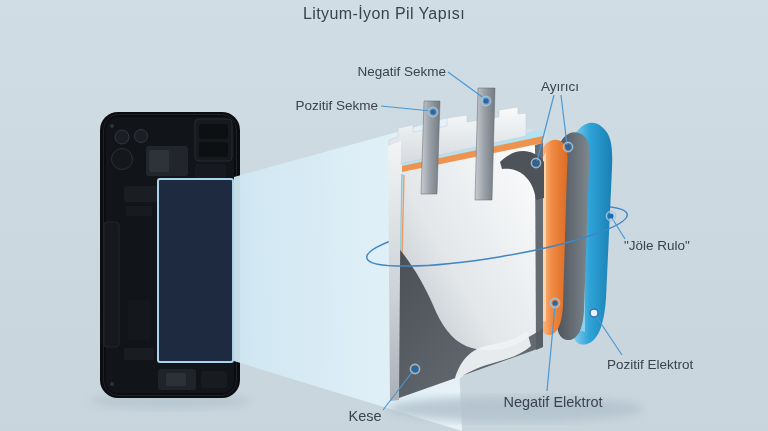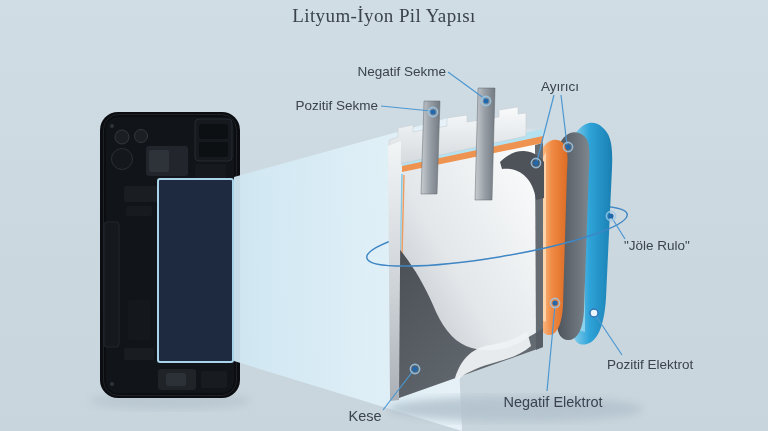--- a/index.html
+++ b/index.html
@@ -3,21 +3,21 @@
 <meta charset="utf-8">
 <style>
   :root{
     --c-bg:#cdd9e0; --c-text:#3a434e; --c-leader:#4b97d2; --c-marker:#2268ad;
   }
   html,body{margin:0;padding:0;}
   body{width:768px;height:431px;overflow:hidden;background:var(--c-bg);
        font-family:"Liberation Sans","DejaVu Sans",sans-serif;}
   .stage{position:relative;width:768px;height:431px;background:linear-gradient(180deg,#d1dde4 0%,#ccd8df 55%,#c9d5dd 100%);}
   .title{position:absolute;top:5px;left:0;width:768px;text-align:center;
-         font-size:19px;font-weight:500;letter-spacing:.4px;color:var(--c-text);font-family:Liberation Serif, serif;}
+         font-size:16px;font-weight:500;letter-spacing:.4px;color:var(--c-text);}
   svg{position:absolute;left:0;top:0;}
   .lbl{fill:var(--c-text);font-size:13.5px;font-family:"Liberation Sans","DejaVu Sans",sans-serif;}
   .lbl-big{font-size:14.5px;}
   .leader{stroke:var(--c-leader);stroke-width:1.2;fill:none;}
   .dot{fill:var(--c-marker);}
   .halo{fill:none;stroke:#9cc8e8;stroke-width:1.6;opacity:.85;}
   .loop{stroke:#3f86c4;stroke-width:1.5;fill:none;}
 </style>
 </head>
 <body>

